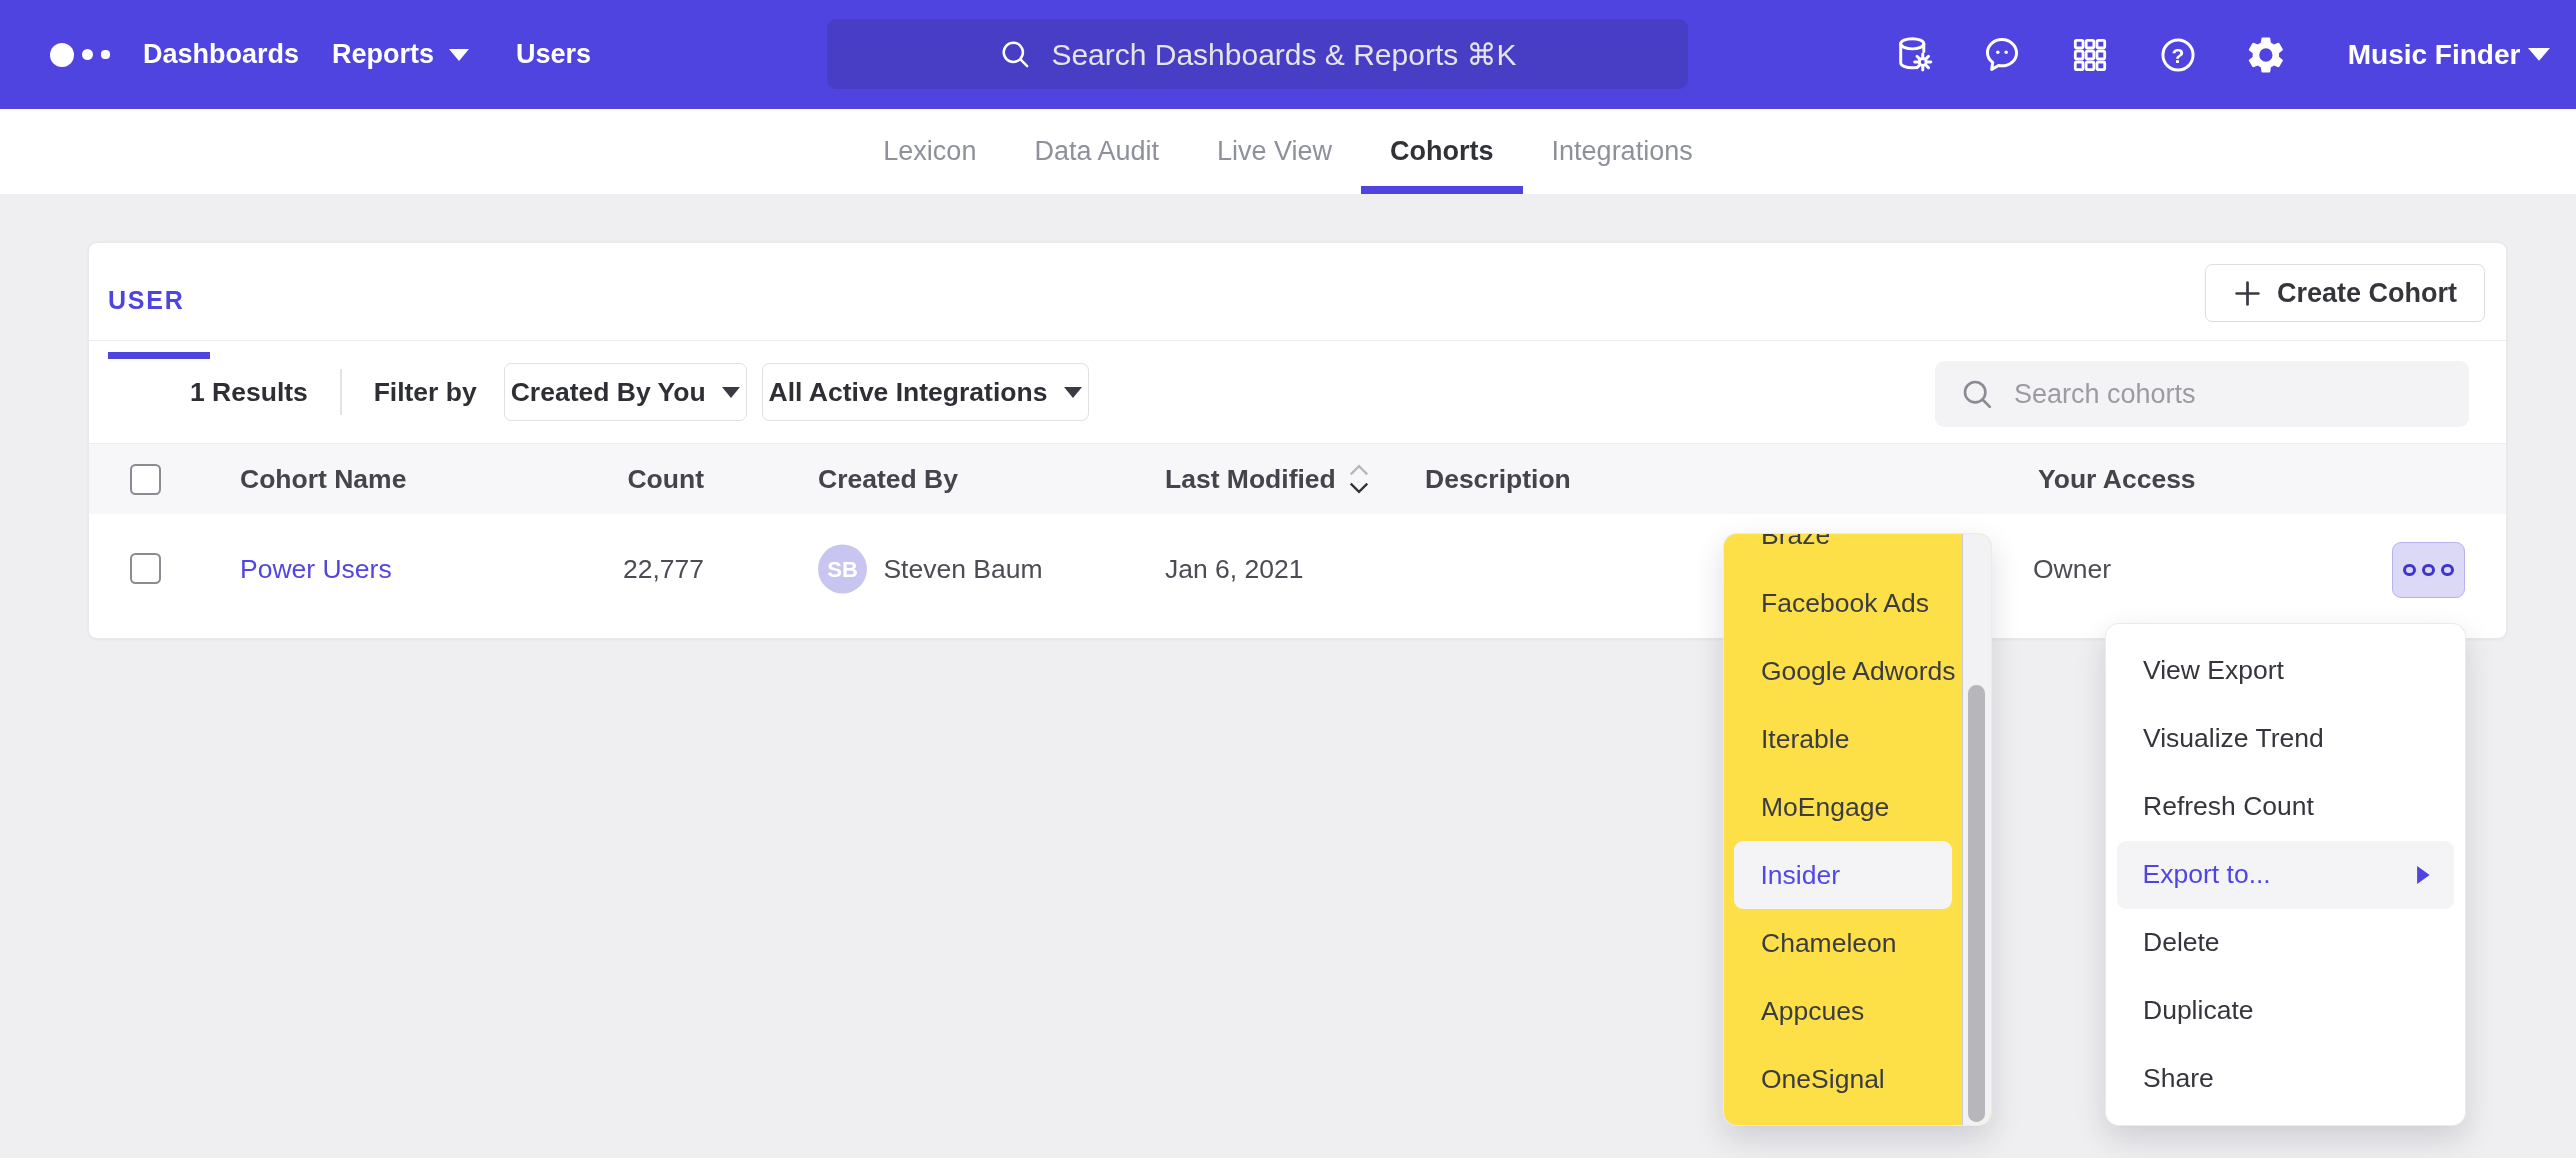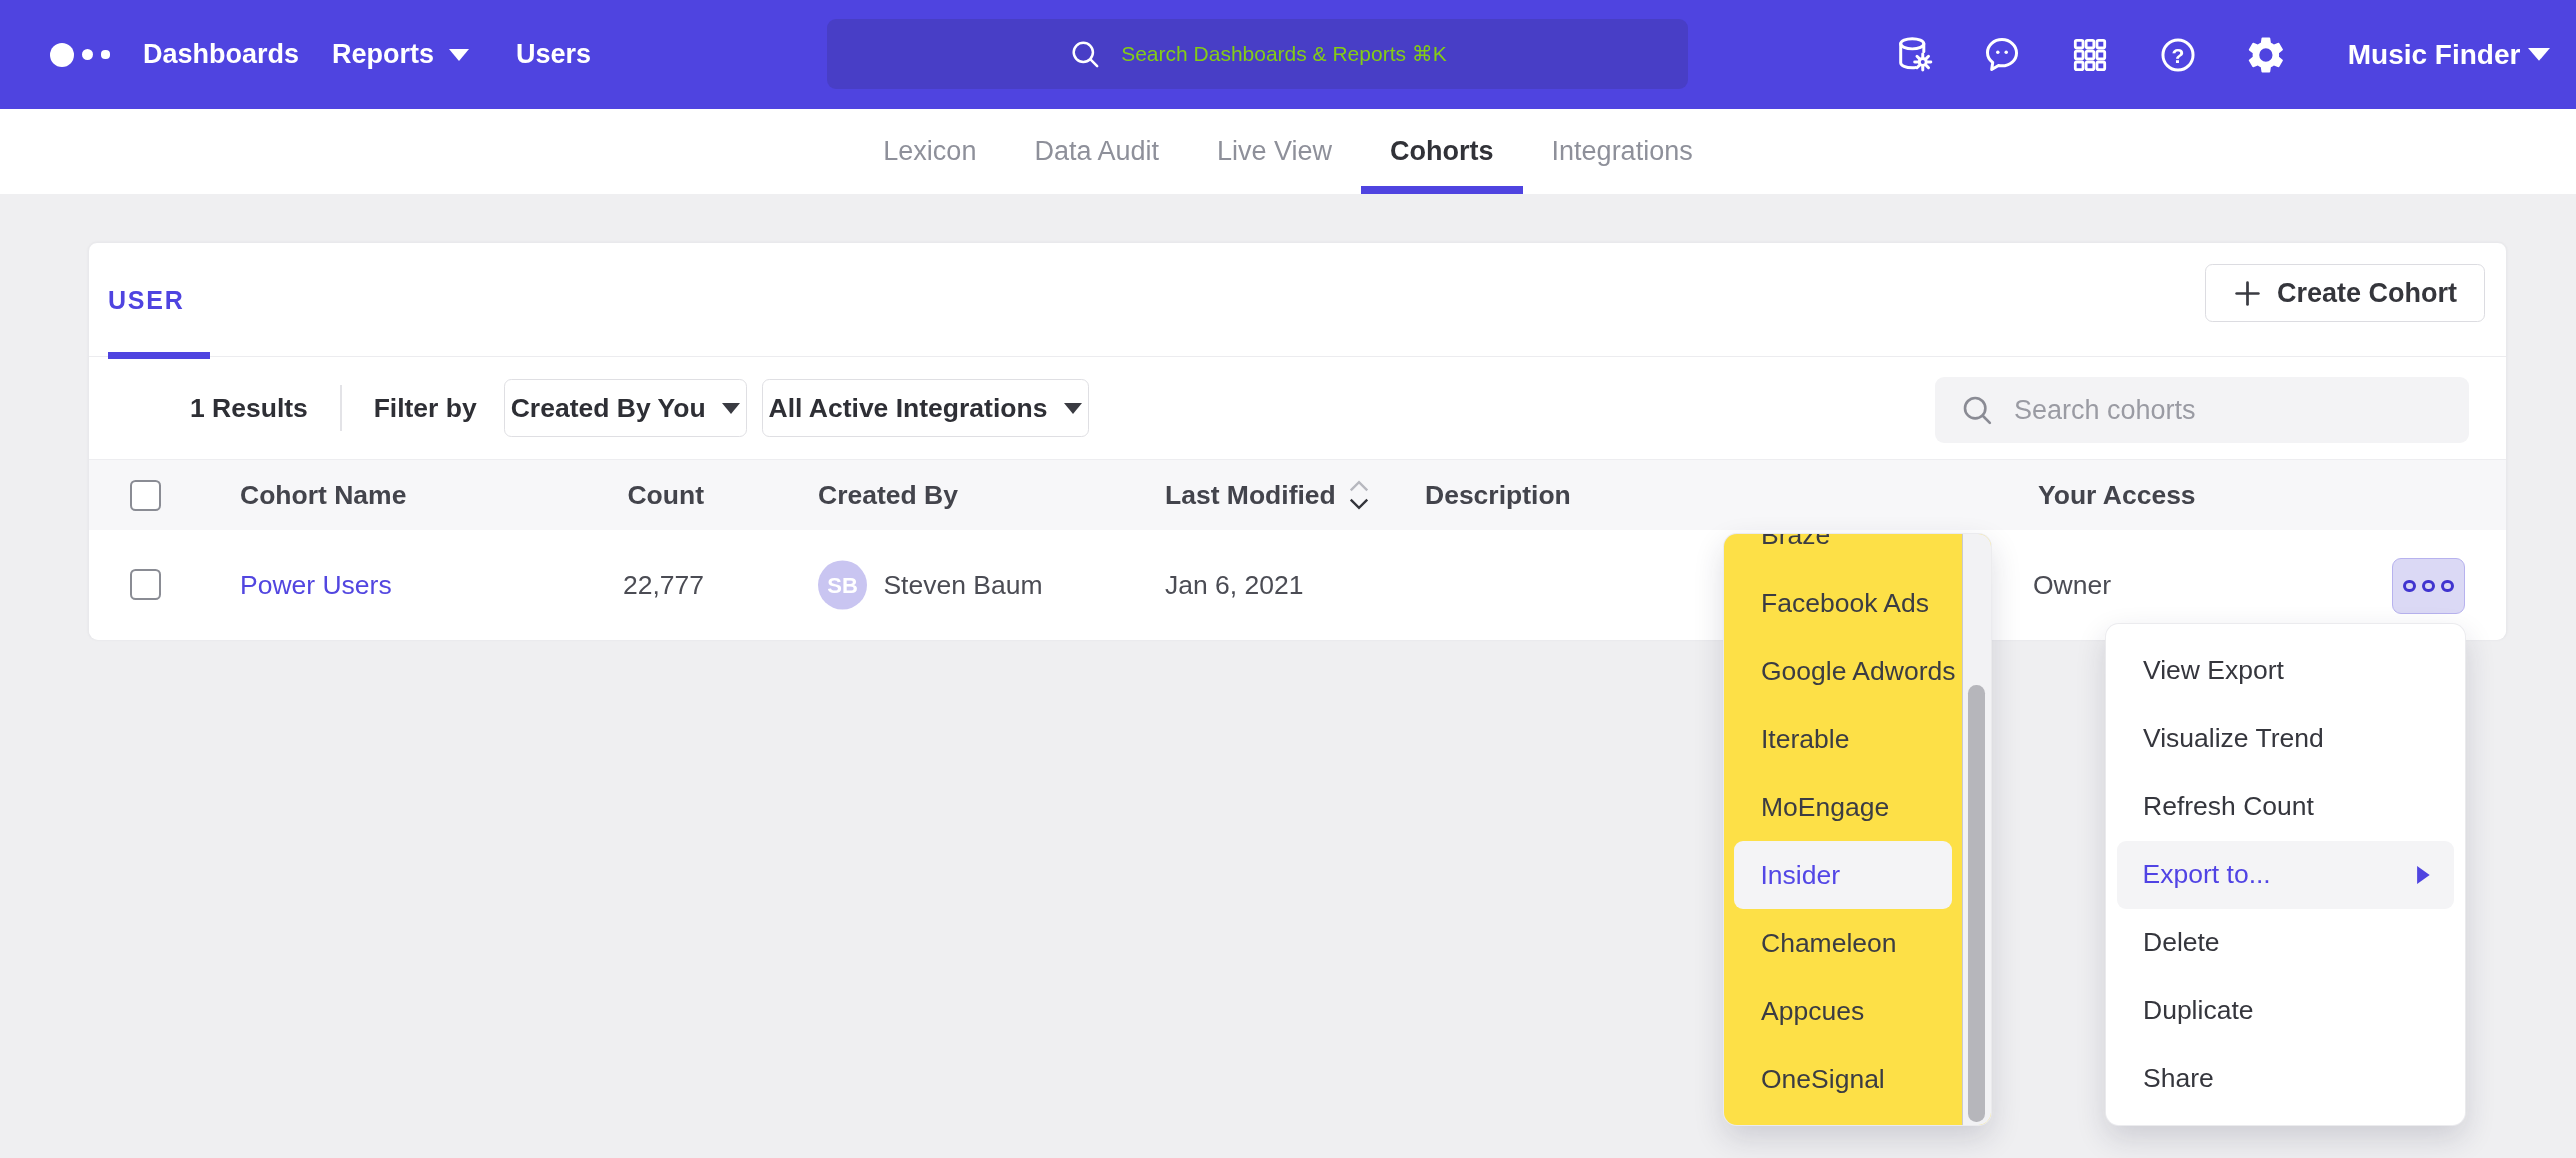--- a/index.html
+++ b/index.html
@@ -9,38 +9,38 @@
   
   .topnav { position:absolute; left:0; top:0; width:2576px; height:109px; background:#4f44e0; }
   .logo { position:absolute; left:50px; top:0; height:109px; display:flex; align-items:center; gap:8.2px; }
   .logo .d1 { width:24px; height:24px; border-radius:50%; background:#fff; }
   .logo .d2 { width:11px; height:11px; border-radius:50%; background:#fff; }
   .logo .d3 { width:8.2px;  height:8.2px;  border-radius:50%; background:#fff; }
   .nav-item { position:absolute; top:0; height:109px; display:flex; align-items:center; gap:14.6px;
               color:#fff; font-size:27px; font-weight:600; cursor:pointer; }
   .nav-search { position:absolute; left:827px; top:19px; width:861px; height:70px; border-radius:9px;
                 background:#483ec6; display:flex; align-items:center; justify-content:center; gap:18px; cursor:text; }
-  .nav-search .ph { color:#84cc16; font-size:21px; }
+  .nav-search .ph { color:#e5e5e5; font-size:30px; }
   .nav-right { position:absolute; right:25.6px; top:0; height:109px; display:flex; align-items:center; }
   .nav-icon-btn { width:42px; height:42px; margin-right:46px; display:flex; align-items:center; justify-content:center; cursor:pointer; }
   .nav-icon-btn svg { width:42px; height:42px; }
   .project-switch { display:flex; align-items:center; gap:8px; color:#fff; font-size:28px; font-weight:700; cursor:pointer; margin-left:14.6px; }
 
   
   .tabbar { position:absolute; left:0; top:109px; width:2576px; height:85px; background:#fff;
             display:flex; justify-content:center; }
   .tab { height:85px; padding:0 29px; display:flex; align-items:center; font-size:27px; color:#8e909a;
          position:relative; cursor:pointer; }
   .tab.active { color:#313238; font-weight:600; }
   .tab.active::after { content:""; position:absolute; left:0; right:0; bottom:0; height:8.2px; background:#4f44e0; }
 
   
   .card { position:absolute; left:88px; top:242px; width:2419px; height:397px; background:#fff;
           border:0.9px solid #e9e9ec; border-radius:9px; box-shadow:0 0.9px 2.7px rgba(25,25,50,.05); }
-  .card-tabs { position:relative; height:114px; border-bottom:1.8px solid #ececef; }
+  .card-tabs { position:relative; height:98px; border-bottom:1.8px solid #ececef; }
   .user-tab { position:absolute; left:19px; top:0; height:114px; display:flex; align-items:center;
               color:#4f44e0; font-size:25px; font-weight:700; letter-spacing:1.8px; cursor:pointer; }
   .user-underline { position:absolute; left:0; bottom:-1.8px; width:102px; height:6.4px; background:#4f44e0; }
   .create-btn { position:absolute; right:21px; top:21px; height:58px; padding:0 27px; border:0.9px solid #dcdce1;
                 border-radius:7.3px; background:#fff; display:flex; align-items:center; gap:14.6px;
                 font-size:27px; font-weight:600; color:#35363c; cursor:pointer; }
 
   .filter-row { position:relative; height:102px; display:flex; align-items:center; }
   .results { margin-left:101px; font-size:26.5px; font-weight:600; color:#2e2f35; }
   .vdiv { width:1.8px; height:46px; background:#e3e3e7; margin:0 32px; }

